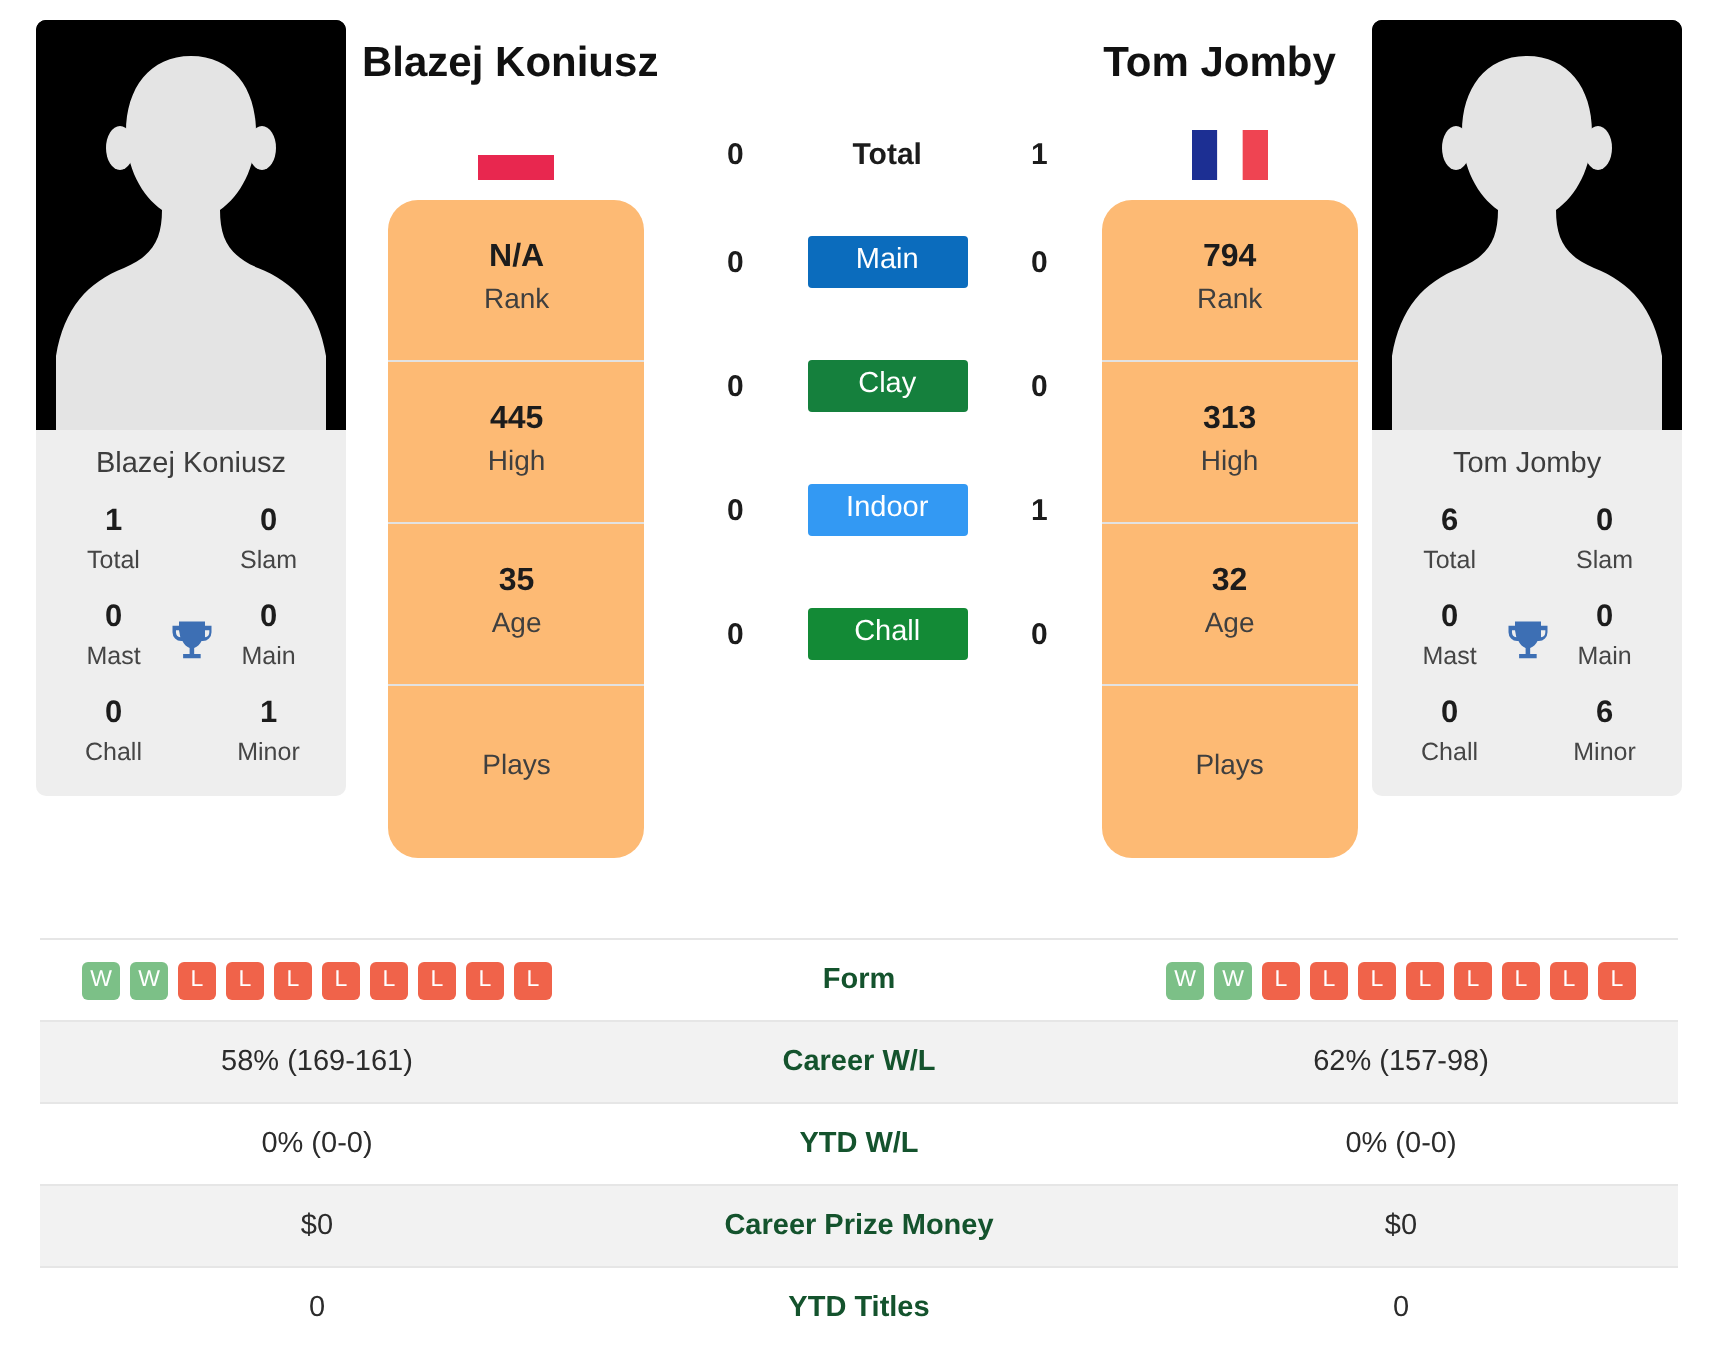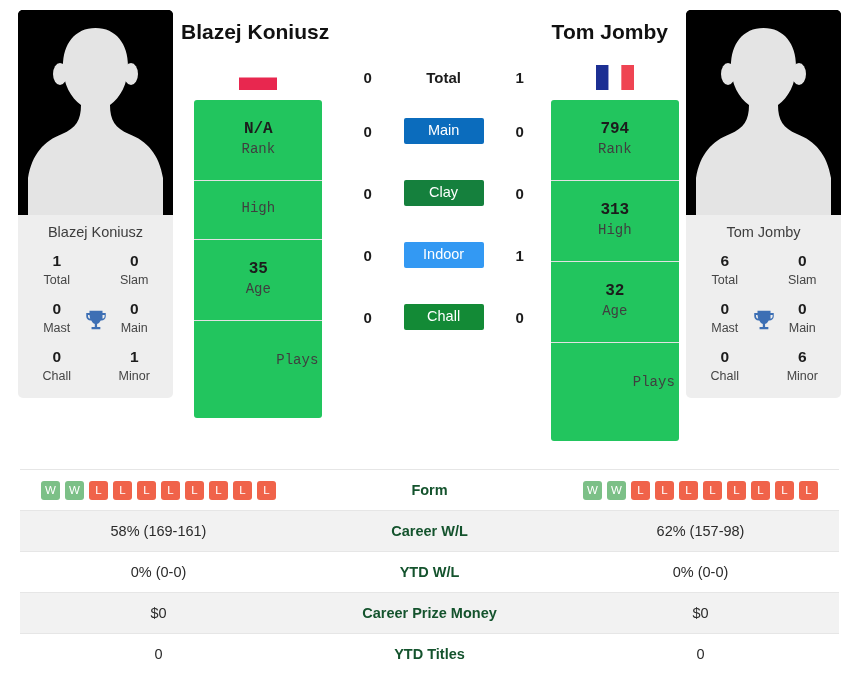--- a/index.html
+++ b/index.html
@@ -64,34 +64,33 @@
   .mid-col {
     flex: 1 1 auto;
     display: flex;
     flex-direction: column;
     align-items: center;
   }
   .flagline { height: 62px; display: flex; align-items: center; justify-content: center; }
   .flag { width: 38px; height: 25px; display: block; }
   .statbox {
     width: 128px;
-    background: #22c55e;
-    border-radius: 3px;
+    background: #fdba74;
+    border-radius: 15px;
     overflow: hidden;
-    font-family: Liberation Mono, monospace;
   }
   .statrow {
     padding: 18px 4px 20px 4px;
     text-align: center;
     border-bottom: 1px solid #e2e2e2;
   }
   .statrow:last-child { border-bottom: none; }
   .sval { font-size: 16px; font-weight: bold; color: #1c1c1c; line-height: 1.4; }
   .slab { font-size: 14px; color: #3f3f3f; line-height: 1.4; }
-  .statrow.empty { padding: 30px 4px 48px 4px; text-align: right; }
+  .statrow.empty { padding: 30px 4px 36px 4px; }
 
   
   .center-col {
     flex: 0 0 200px;
     display: flex;
     flex-direction: column;
     align-items: center;
     padding-top: 0;
   }
   .srow {
@@ -214,20 +213,21 @@
           <rect x="0" y="0" width="38" height="12.5" fill="#ffffff"></rect>
           <rect x="0" y="12.5" width="38" height="12.5" fill="#e8274f"></rect>
         </svg>
       </div>
       <div class="statbox">
         <div class="statrow">
           <div class="sval">N/A</div>
           <div class="slab">Rank</div>
         </div>
         <div class="statrow">
+          <div class="sval">445</div>
           <div class="slab">High</div>
         </div>
         <div class="statrow">
           <div class="sval">35</div>
           <div class="slab">Age</div>
         </div>
         <div class="statrow empty">
           <div class="slab">Plays</div>
         </div>
       </div>

